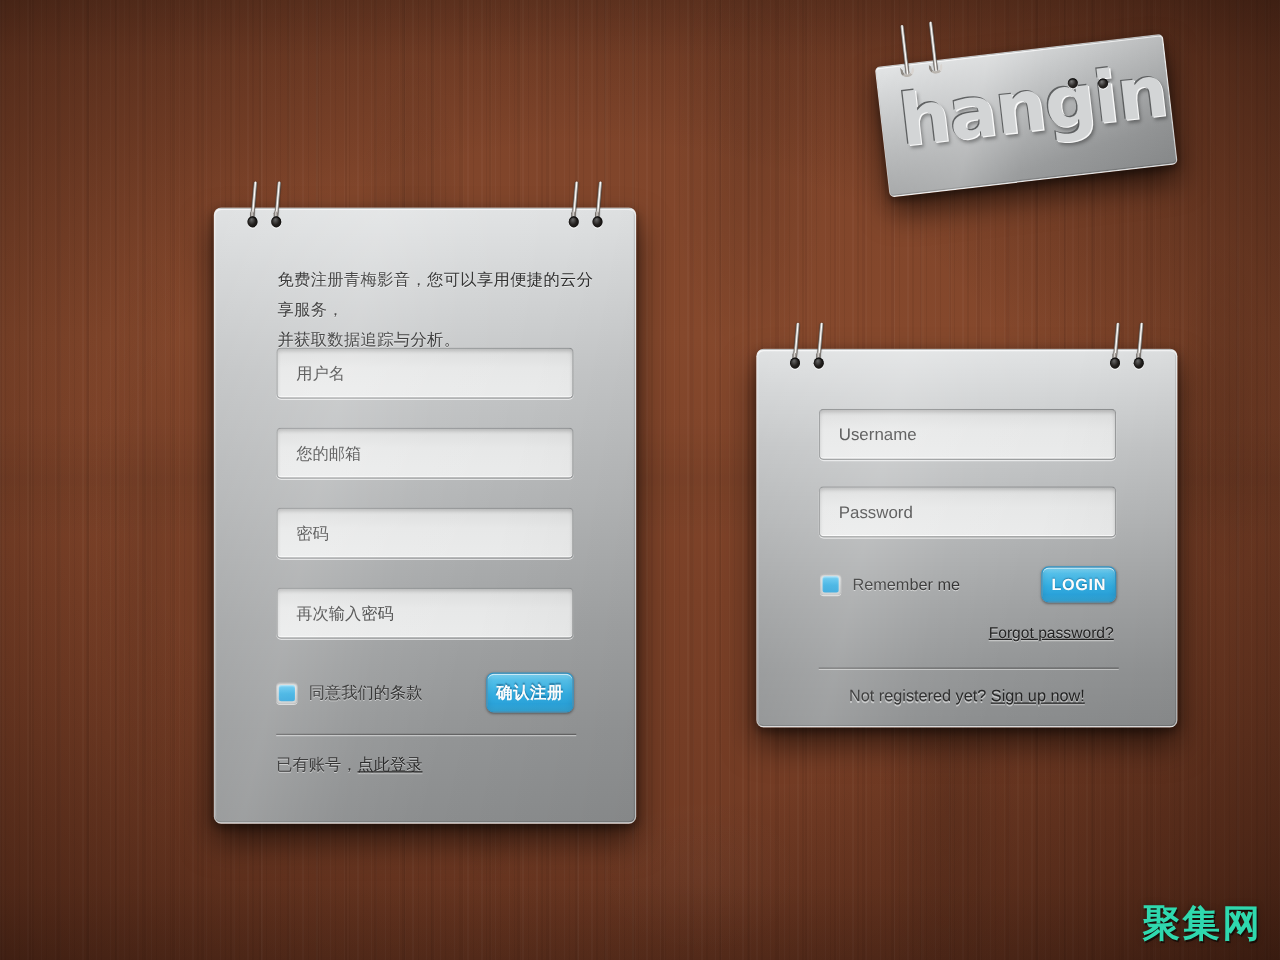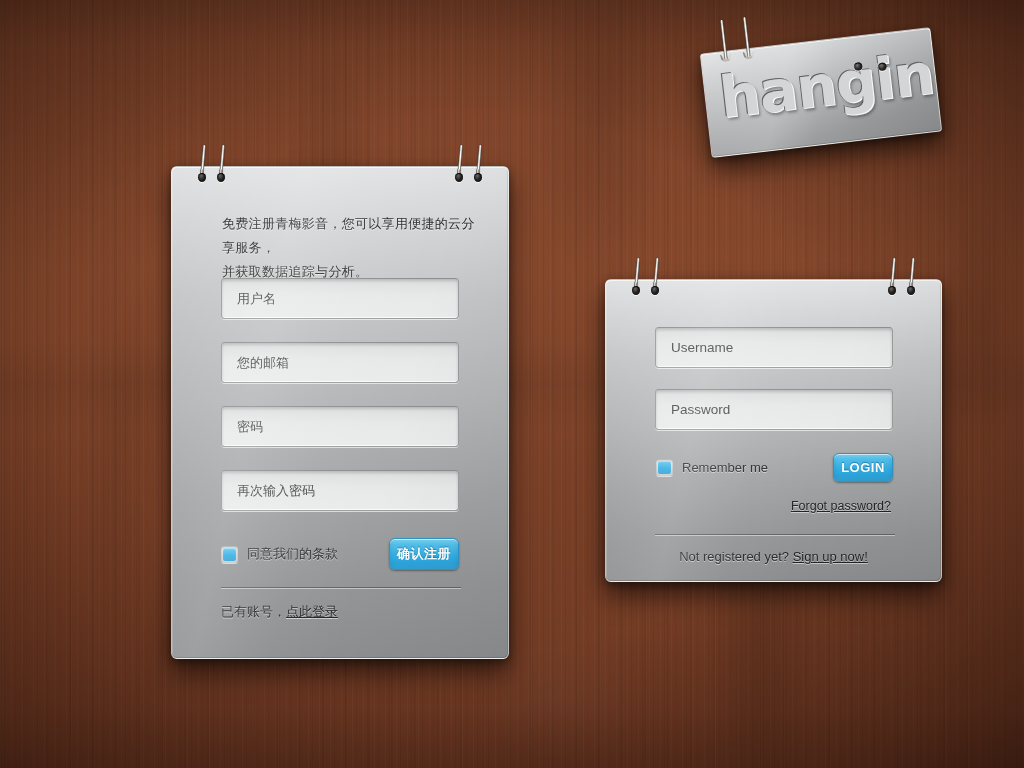--- a/index.html
+++ b/index.html
@@ -534,14 +534,15 @@
       <span class="lnk">Forgot password?</span>
     </div>
 
     <div class="rule" style="left:49px; top:254px; width:240px;"></div>
 
     <div class="footnote" style="left:0; right:0; top:269px; text-align:center;">
       <span>Not registered yet? </span><span class="lnk">Sign up now!</span>
     </div>
   </div>
 
+  <div id="watermark">聚集网</div>
 
 </div>
 
 </body></html>

